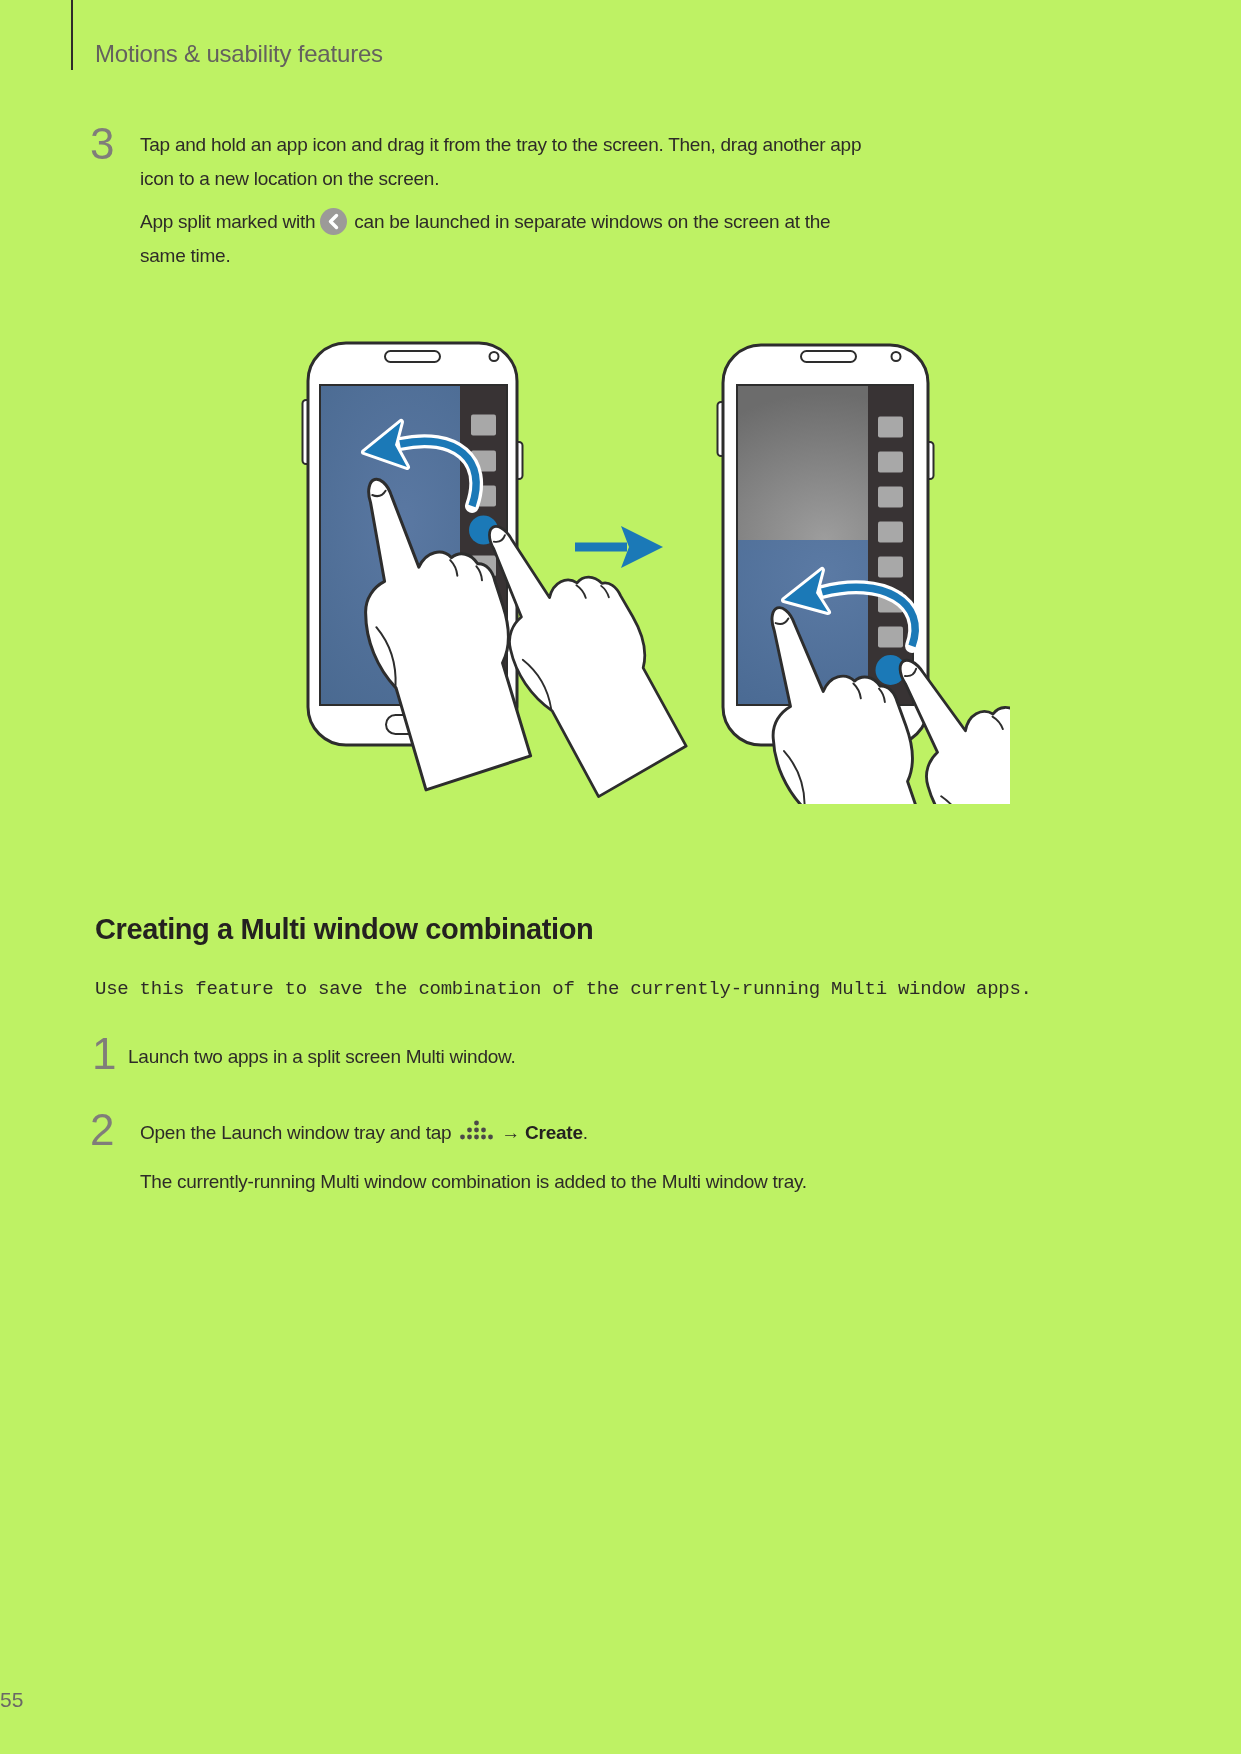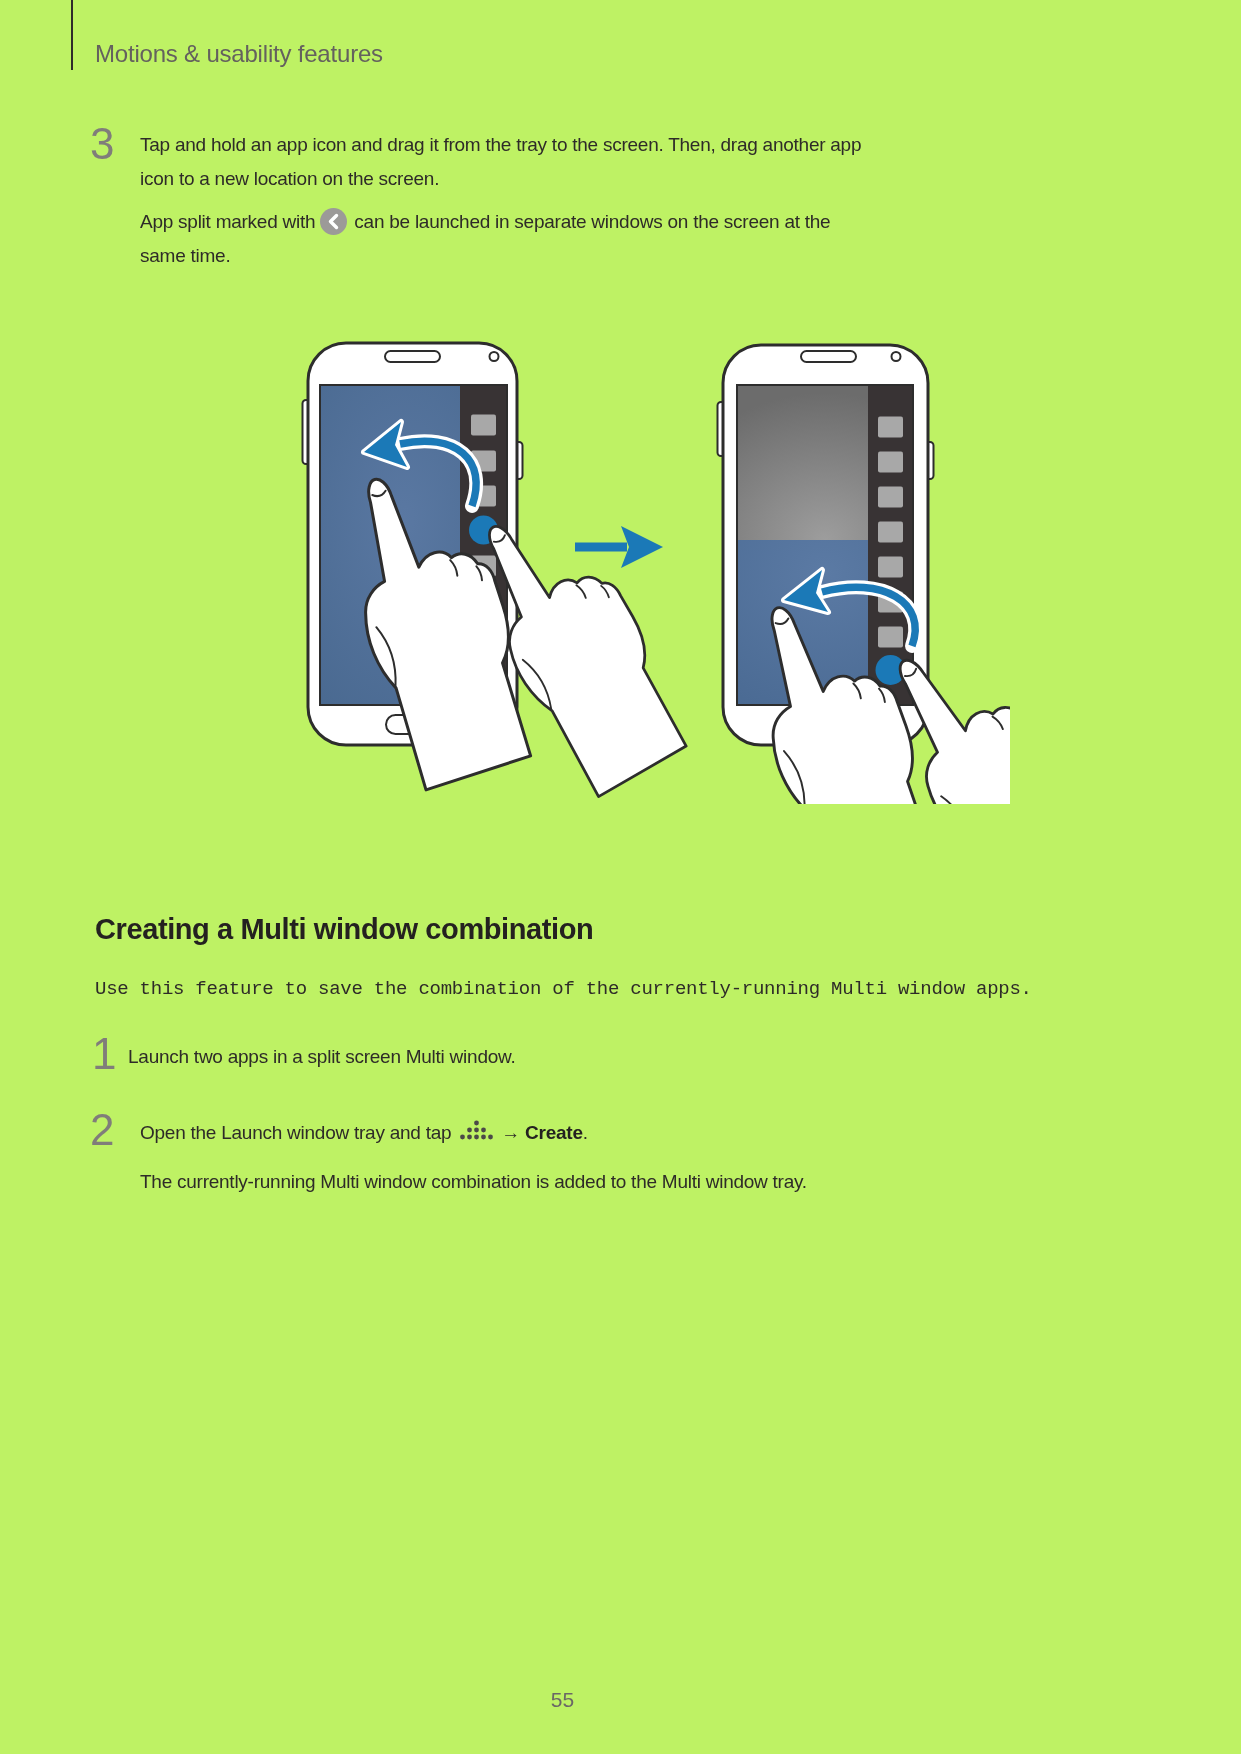--- a/index.html
+++ b/index.html
@@ -24,21 +24,21 @@
     vertical-align:-7px; margin:0 7px 0 5px;
   }
   .badge-icon svg { display:block; }
   .dots-icon { display:inline-block; vertical-align:-4px; margin:0 6px 0 7px; }
   .h2 {
     position:absolute; left:95px; top:913px; font-size:29px; font-weight:bold; color:#242120;
     letter-spacing:-0.4px;
   }
   .bold { font-weight:bold; color:#242120; }
   .pageno {
-    position:absolute; left:0; top:1688px; width:1125px; text-align:center;
+    position:absolute; left:0; top:1688px; width:1125px; text-align:left;
     font-size:21px; color:#6b6866;
   }
   .illu { position:absolute; left:260px; top:292px; }
   
   .phone-body { fill:#ffffff; stroke:#2d2d2d; stroke-width:3; }
   .stub { fill:#ffffff; stroke:#2d2d2d; stroke-width:2; }
   .screen-edge { fill:none; stroke:#2d2d2d; stroke-width:2; }
   .detail { fill:#ffffff; stroke:#2d2d2d; stroke-width:2; }
   .tray { fill:#383334; }
   .tray-ic { fill:#a8a8a8; }

